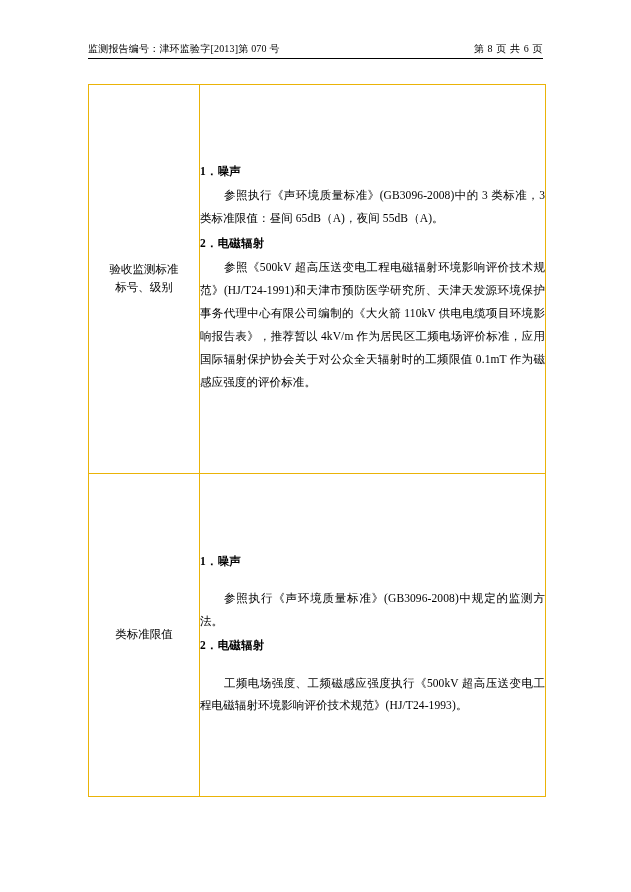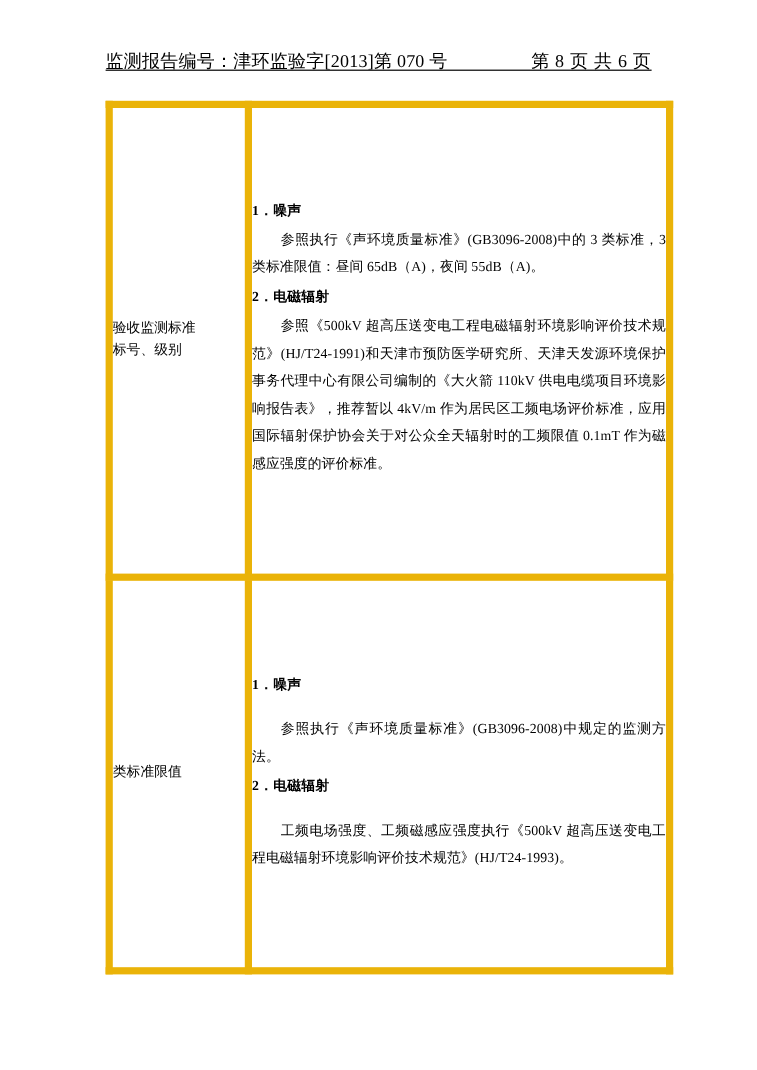--- a/index.html
+++ b/index.html
@@ -24,21 +24,21 @@
     padding: 0;
   }
   .header {
     position: absolute;
     left: 88px;
     top: 42px;
     width: 455px;
     display: flex;
     justify-content: space-between;
     align-items: baseline;
-    font-size: 15px;
+    font-size: 10px;
     font-family: "Liberation Serif", "DejaVu Serif", serif;
   }
   .header-left {
     letter-spacing: 0.2px;
     white-space: nowrap;
   }
   .header-right {
     letter-spacing: 0.6px;
     white-space: nowrap;
   }
@@ -52,26 +52,27 @@
   }
   table.doc-table {
     position: absolute;
     left: 88px;
     top: 84px;
     width: 455px;
     border-collapse: collapse;
     table-layout: fixed;
   }
   table.doc-table td {
-    border: 6px solid #eab308;
+    border: 1px solid #eab308;
     vertical-align: middle;
     padding: 0;
   }
   td.label-cell {
     width: 110px;
+    text-align: center;
     font-size: 11.5px;
     line-height: 1.55;
     padding: 4px 6px;
     margin-top: 34px;
   }
   td.content-cell {
     width: 345px;
     vertical-align: top;
     padding: 10px 12px 10px 14px;
   }

